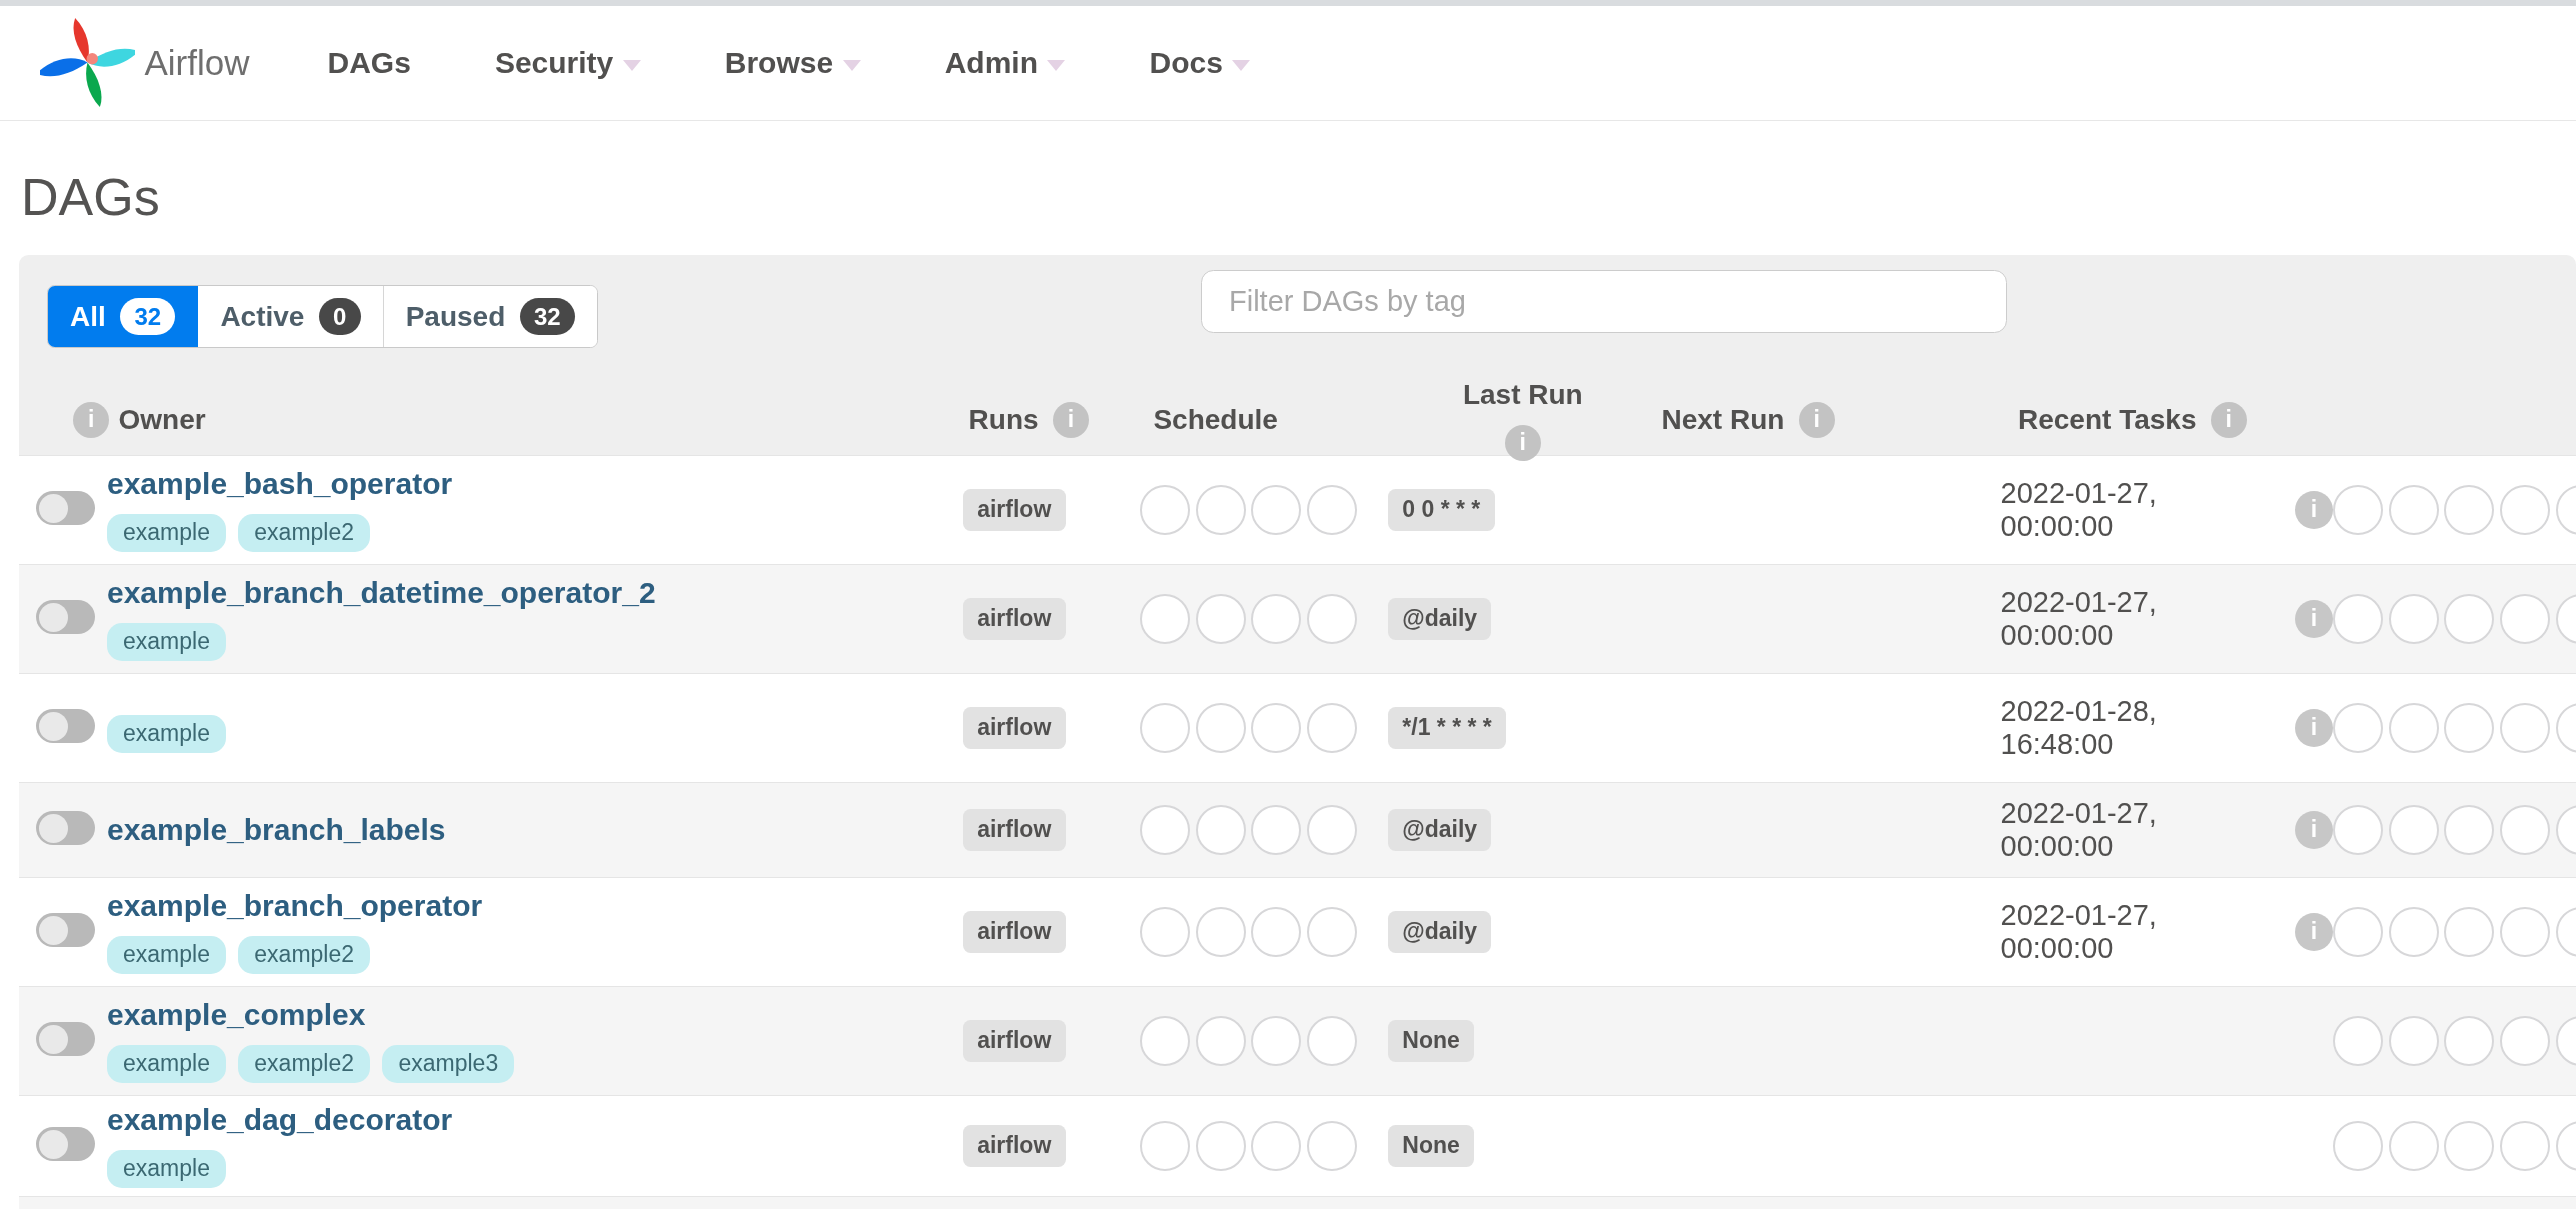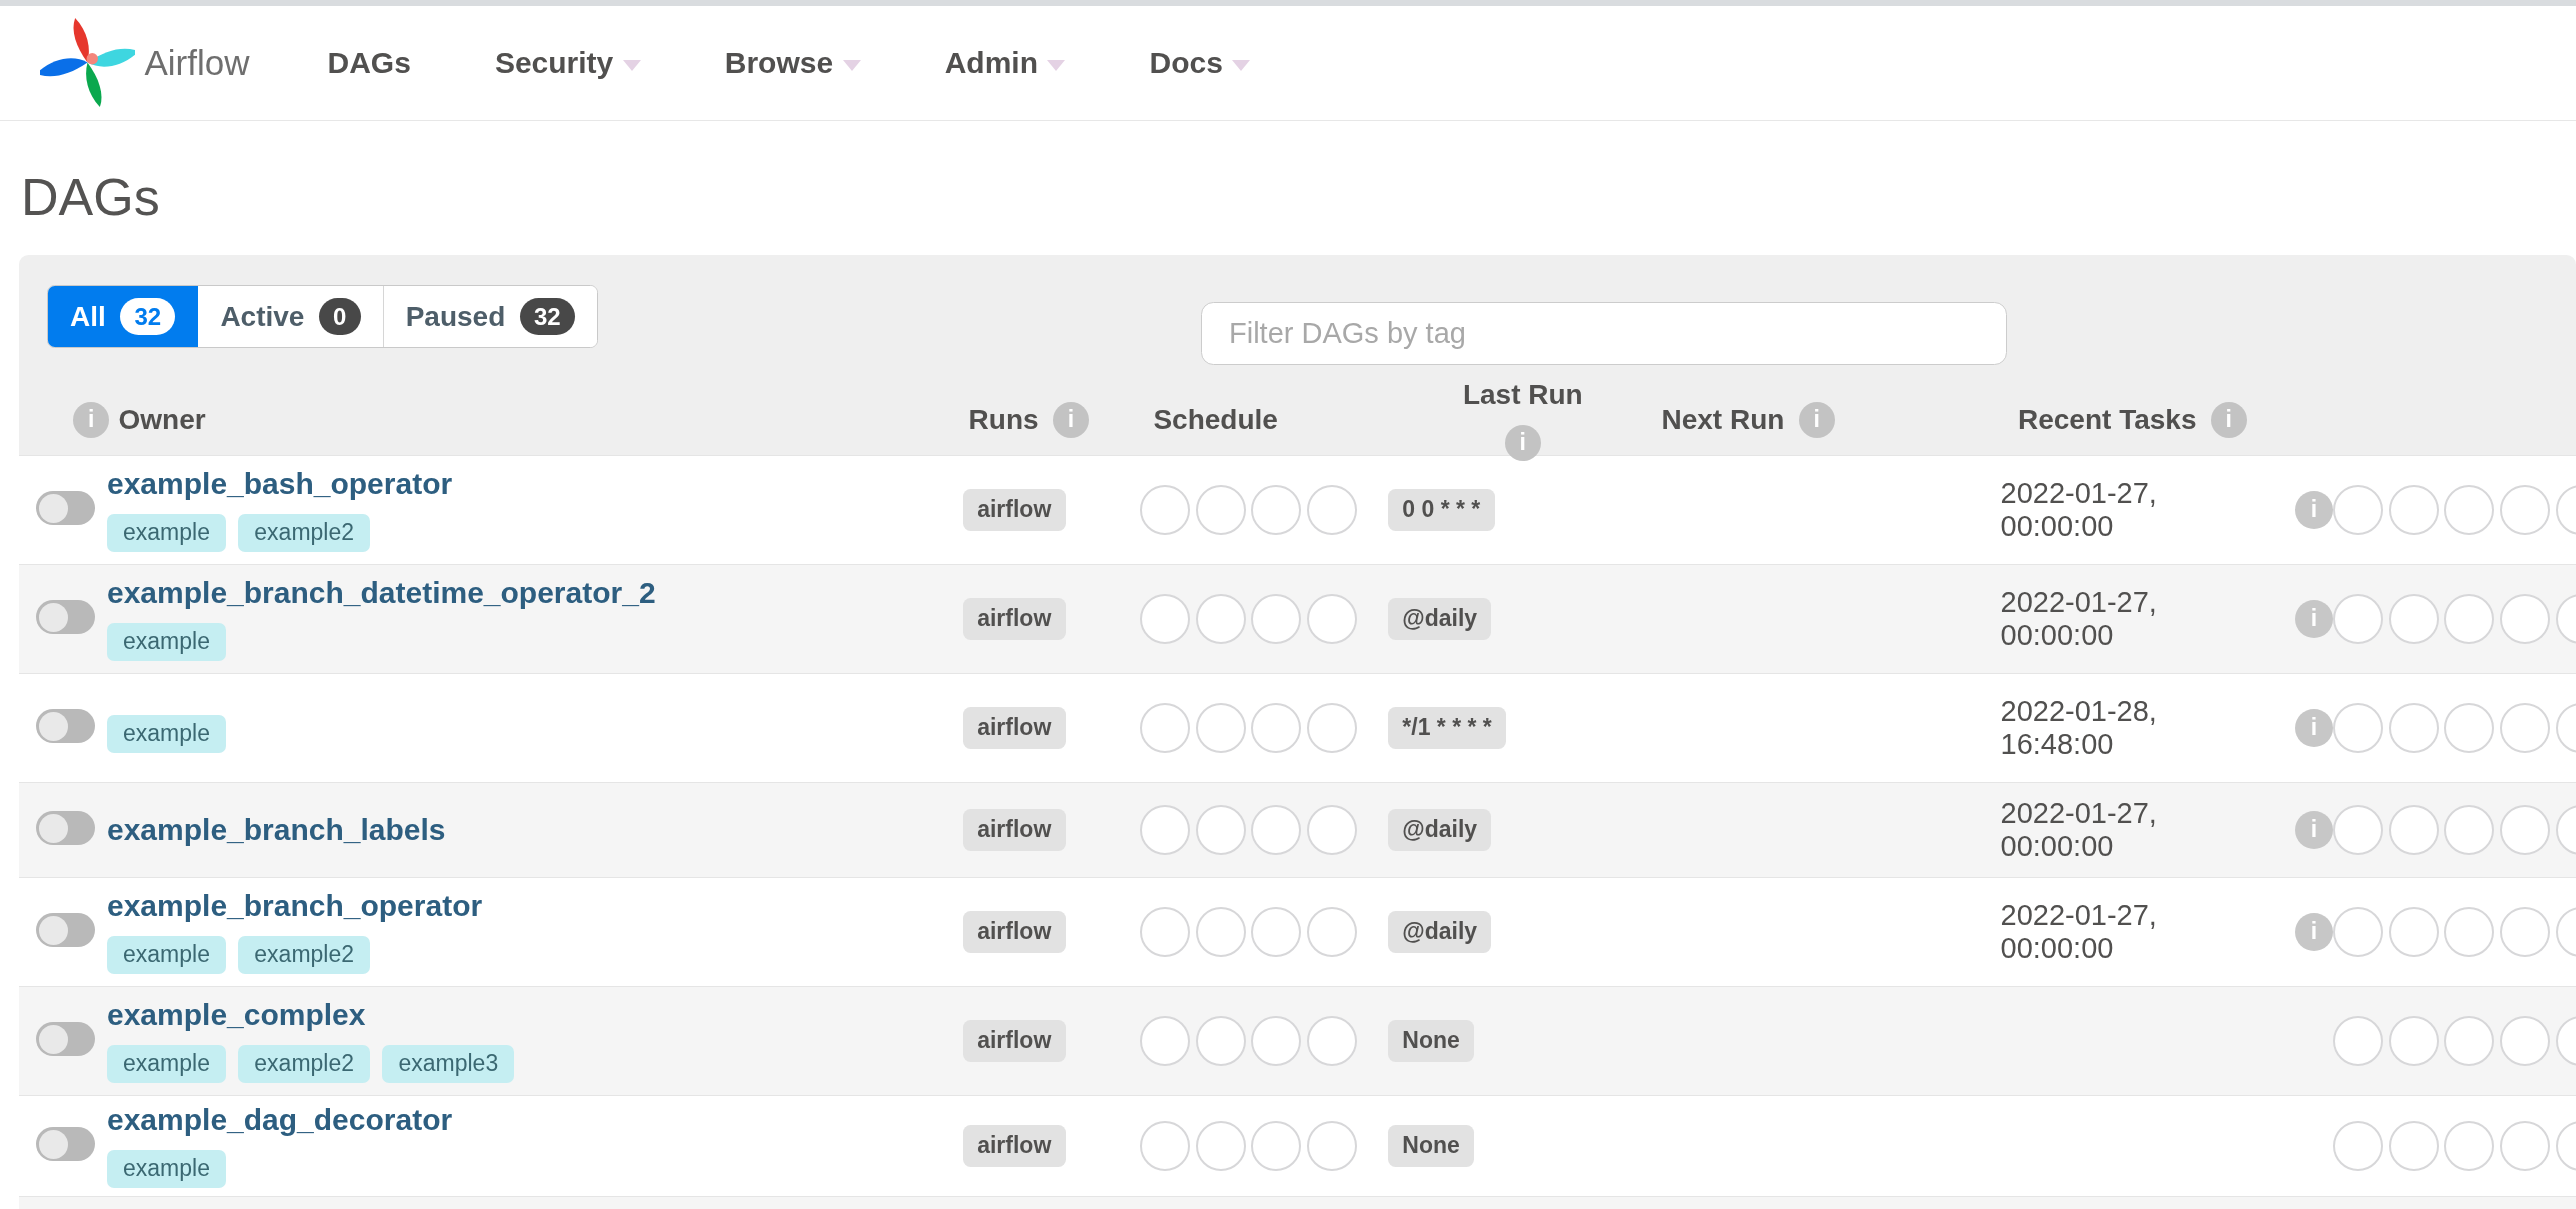--- a/index.html
+++ b/index.html
@@ -28,21 +28,21 @@
   .tabs { display:flex; height:63px; border:1.9px solid #c9c9c9; border-radius:7.6px;
     background:#fff; overflow:hidden; }
   .tab { display:flex; align-items:center; padding:0 22px; font-size:28px;
     font-weight:bold; color:#4e5e69; background:#fff; cursor:pointer;
     border-right:1.9px solid #d6d6d6; }
   .tab:last-child { border-right:none; }
   .tab.active { background:#017cee; color:#fff; border-color:#017cee; }
   .tab-count { margin-left:14.3px; padding:4.8px 14.3px; border-radius:23px;
     font-size:24px; font-weight:bold; background:#484848; color:#fff; }
   .tab.active .tab-count { background:#fff; color:#017cee; }
-  .filter-input { position:absolute; left:1182px; top:47px; width:806px;
+  .filter-input { position:absolute; left:1182px; top:15px; width:806px;
     height:63px; border:1.9px solid #cccccc; border-radius:12.4px; background:#fff;
     font-size:29px; color:#51504f; padding:0 27px;
     font-family:"Liberation Sans", sans-serif; }
   .filter-input::placeholder { color:#a8a8a8; }
   
   .grid-row { display:grid;
     grid-template-columns:88px 854px 179px 248px 262px 339px 344px 223px;
     align-items:center; }
   .thead { background:#efefef; height:76px; }
   .hcell { display:flex; align-items:center; gap:14.3px; font-size:28px;
@@ -62,21 +62,21 @@
   .toggle { width:59px; height:34px; border-radius:19px; background:#b9b9b9;
     display:inline-block; position:relative; margin-left:17px; cursor:pointer; }
   .knob { position:absolute; left:2.9px; top:2.9px; width:29px; height:29px;
     border-radius:50%; background:#e9e9e9; }
   .c-dag { display:flex; flex-direction:column; align-items:flex-start;
     justify-content:space-between; }
   .dag-title { font-size:30px; font-weight:bold; color:#2d5e80;
     text-decoration:none; cursor:pointer; }
   .tags { display:flex; gap:12.4px; margin-top:12.4px; }
   .tag { background:#c5eef2; color:#3b6872; font-size:23px; padding:5.7px 16px;
-    border-radius:7px; cursor:pointer; }
+    border-radius:15px; cursor:pointer; }
   .badge-gray { background:#e2e2e2; color:#51504f; font-size:23px;
     font-weight:bold; padding:7.6px 14.3px; border-radius:7.6px; display:inline-block; }
   .c-owner { padding-left:1.9px; }
   .circles { display:flex; gap:5.7px; }
   .circle { width:50px; height:50px; border-radius:50%; border:2.9px solid #d7d7d9;
     background:#fff; flex:0 0 auto; cursor:pointer; }
   .c-next { display:flex; align-items:center; gap:26px; padding-left:11.5px;
     font-size:29px; color:#51504f; }
   .c-next .info-icon { width:38px; height:38px; background:#c7c7c7; }
   .row-sliver { height:13.4px; background:#f5f5f5; border-top:1.9px solid #e5e5e5; }

